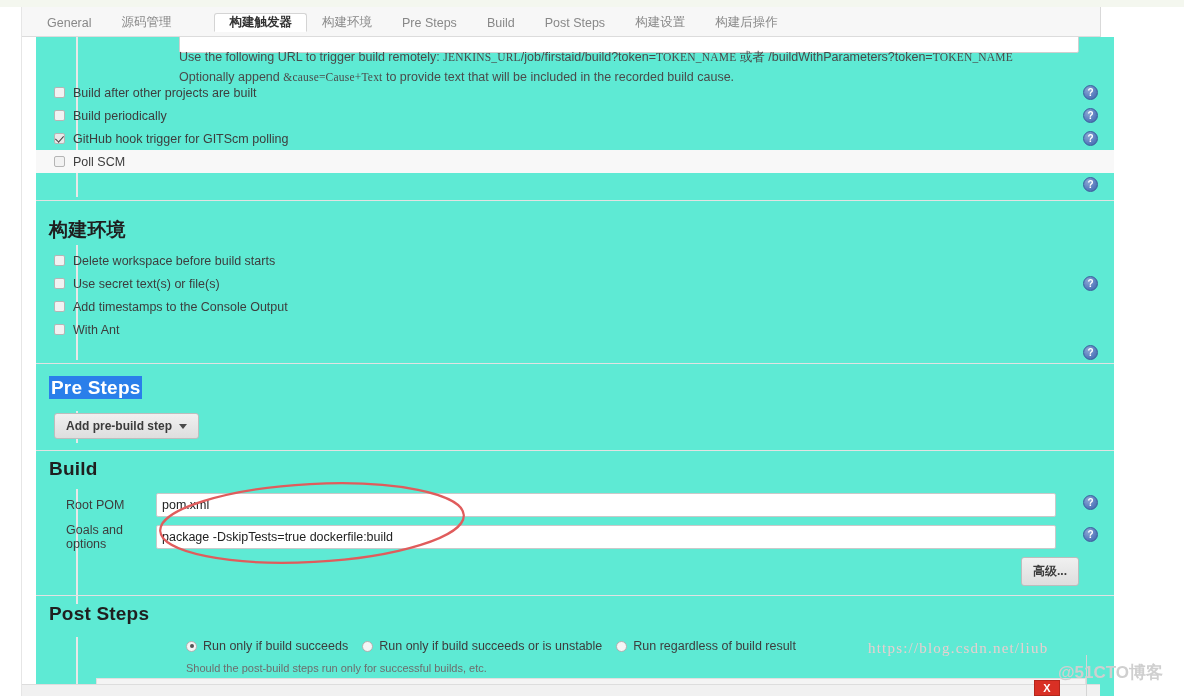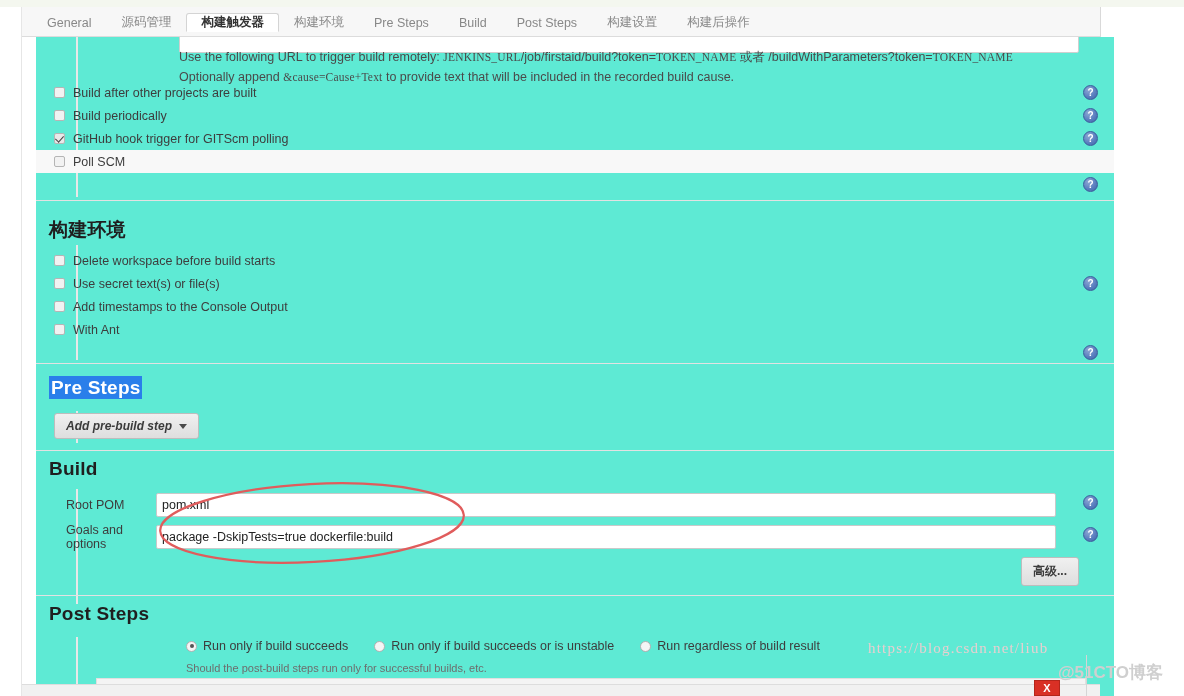--- a/index.html
+++ b/index.html
@@ -58,20 +58,21 @@
     white-space: nowrap;
   }
   .tab.active {
     color: #333333;
     font-weight: bold;
     background: #ffffff;
     border-color: #d4d4d4;
     border-bottom: 1px solid #ffffff;
     margin-bottom: -1px;
     border-radius: 3px 3px 0 0;
+    margin-left: 28px;
   }
 
   
   .config {
     position: absolute; left: 36px; top: 37px;
     width: 1078px; height: 659px;
     background: #5eead4;
     overflow: hidden;
   }
   .config-inner {
@@ -224,21 +225,21 @@
   }
   .radio.sel::after {
     content: "";
     position: absolute; left: 2.5px; top: 2.5px;
     width: 4px; height: 4px;
     border-radius: 50%;
     background: #555;
   }
   .radio-group {
     display: flex; align-items: center;
-    gap: 12px;
+    gap: 0;
     font-size: 12.5px; color: #3d3d3d;
   }
   .radio-item { display: flex; align-items: center; margin-right: 14px; white-space: nowrap; }
   .hint {
     font-size: 11px;
     color: #6d6d6d;
   }
 
   
   .ellipse-anno {
@@ -408,21 +409,21 @@
           <div class="row">
             <span class="cb"></span>
             <span class="rowlabel">With Ant</span>
           </div>
           <div class="help" style="left: 1047px; top: 96px;"></div>
         </div>
 
       <div style="position:absolute; left:0; top:326px; width:1078px; border-top:1px solid #e2e2e2;"></div>
       <h2 class="section" style="position:absolute; left:13px; top:340px;"><span class="hl">Pre Steps</span></h2>
       <div class="rail" style="top:374px; height:32px;"></div>
-      <div style="position:absolute; left:18px; top:376px;font-style:italic;">
+      <div style="position:absolute; left:18px; top:376px;">
         <div class="btn">
           <span>Add pre-build step</span>
           <span class="caret"></span>
         </div>
       </div>
 
       <div style="position:absolute; left:0; top:413px; width:1078px; border-top:1px solid #e2e2e2;"></div>
       <h2 class="section" style="position:absolute; left:13px; top:421px;">Build</h2>
       <div class="rail" style="top:452px; height:115px;"></div>
 

